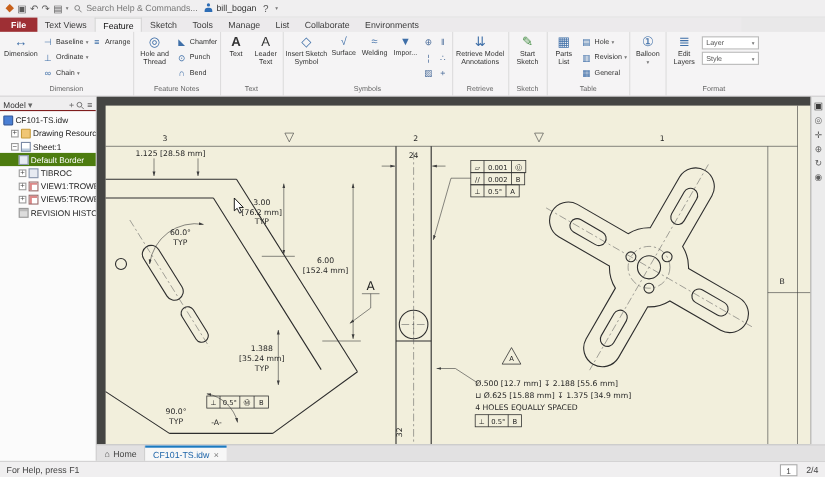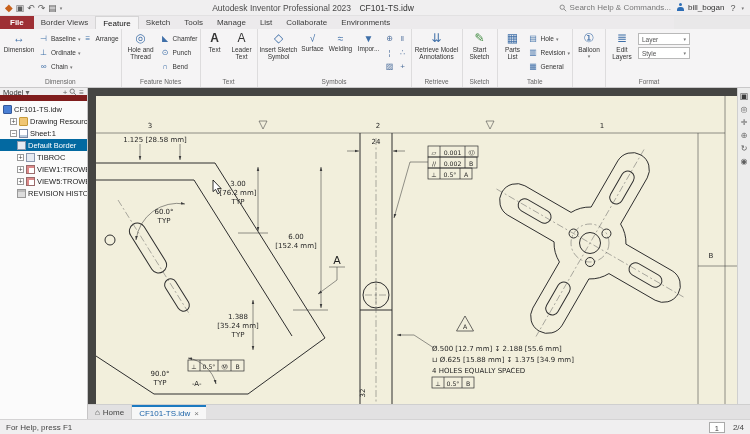--- a/index.html
+++ b/index.html
@@ -37,26 +37,26 @@
   .caret{font-size:5px;color:#777}
   .medbtn{width:26px;display:flex;flex-direction:column;align-items:center;padding-top:2px;cursor:default}
   .medbtn .icon14{width:13px;height:13px;font-size:10px;line-height:13px;text-align:center;color:#3f6fa8}
   .medbtn .blabel{font-size:6.5px;color:#333;white-space:nowrap}
   .minigrid{display:grid;grid-template-columns:12px 12px;grid-auto-rows:13px;gap:1px;padding-top:2px}
   .mini{font-size:8px;line-height:13px;text-align:center;color:#4d6e9b;cursor:default}
   .fmtcol{display:flex;flex-direction:column;gap:2px;padding-top:3px}
   .ddl{width:52px;height:12px;background:#fff;border:1px solid #b9b9b9;font-size:6.5px;color:#555;display:flex;align-items:center;justify-content:space-between;padding:0 3px;cursor:default}
   
   .browser{position:absolute;left:0;top:88px;width:88px;height:331px;background:#fbfbfb;border-right:1px solid #c6c5c6;font-size:7.5px}
-  .bheader{height:13px;background:#efeeef;border-bottom:6px solid #7f1d1d;display:flex;align-items:flex-start;gap:2px;padding:0 3px;font-size:7.5px;color:#333}
+  .bheader{height:13px;background:#efeeef;border-bottom:1px solid #7f1d1d;display:flex;align-items:flex-end;gap:2px;padding:0 3px;font-size:7.5px;color:#333}
   .bheader .sp{flex:1}
   .bico{font-size:8px;color:#666;cursor:default}
   .tree{padding-top:2px}
   .trow{height:12px;display:flex;align-items:center;gap:2px;white-space:nowrap;overflow:hidden;cursor:default;padding-right:2px}
-  .trow.sel{background:#0369a1;color:#fff}
+  .trow.sel{background:#4d7c0f;color:#fff}
   .d0{padding-left:3px}.d1{padding-left:10px}.d2{padding-left:17px}
   .exp{width:7px;height:7px;border:1px solid #9a9a9a;background:#fff;color:#444;font-size:7px;line-height:5px;text-align:center;flex:none}
   .nico{width:9px;height:9px;flex:none;display:inline-block}
   .nico.doc{background:#4a7fd4;border:1px solid #33589a;border-radius:1px}
   .nico.folder{background:#f0c674;border:1px solid #c79b3b;border-radius:1px}
   .nico.sheet{background:#fff;border:1px solid #7b8aa5;box-shadow:inset 0 -2px 0 #bcd}
   .nico.border{background:#e7ebf2;border:1px solid #8a97ad}
   .nico.view{background:#fff;border:1px solid #9a6a6a;box-shadow:inset 2px 2px 0 #d88}
   .nico.hist{background:#ddd;border:1px solid #999;box-shadow:inset 0 2px 0 #bbb}
   
@@ -88,45 +88,41 @@
 <body>
 
 <div class="titlebar">
   <div class="qat">
     <span class="qicon logo">◆</span>
     <span class="qicon">▣</span>
     <span class="qicon">↶</span>
     <span class="qicon">↷</span>
     <span class="qicon">▤</span>
     <span class="qicon caret">▾</span>
-  </div>
-  <div class="titlecenter">
-    <span>Autodesk Inventor Professional 2023</span>
-    <span class="doc">CF101-TS.idw</span>
   </div>
   <div class="tright">
     <span class="searchbox">
       <svg class="magsvg" viewBox="0 0 10 10">
           <circle cx="4" cy="4" r="2.7" fill="none" stroke="#777" stroke-width="1"></circle>
           <line x1="6.2" y1="6.2" x2="9" y2="9" stroke="#777" stroke-width="1"></line>
         </svg>
       <span>Search Help &amp; Commands...</span>
     </span>
     <span class="userbox">
       <span class="usericon"></span>
       <span>bill_bogan</span>
     </span>
     <span class="qicon">?</span>
     <span class="qicon caret">▾</span>
   </div>
 </div>
 
 <div class="tabrow">
   <span class="ftab">File</span>
-  <span class="rtab">Border Views</span>
+  <span class="rtab">Text Views</span>
   <span class="rtab active">Feature</span>
   <span class="rtab">Sketch</span>
   <span class="rtab">Tools</span>
   <span class="rtab">Manage</span>
   <span class="rtab">List</span>
   <span class="rtab">Collaborate</span>
   <span class="rtab">Environments</span>
 </div>
 
 <div class="ribbon">

